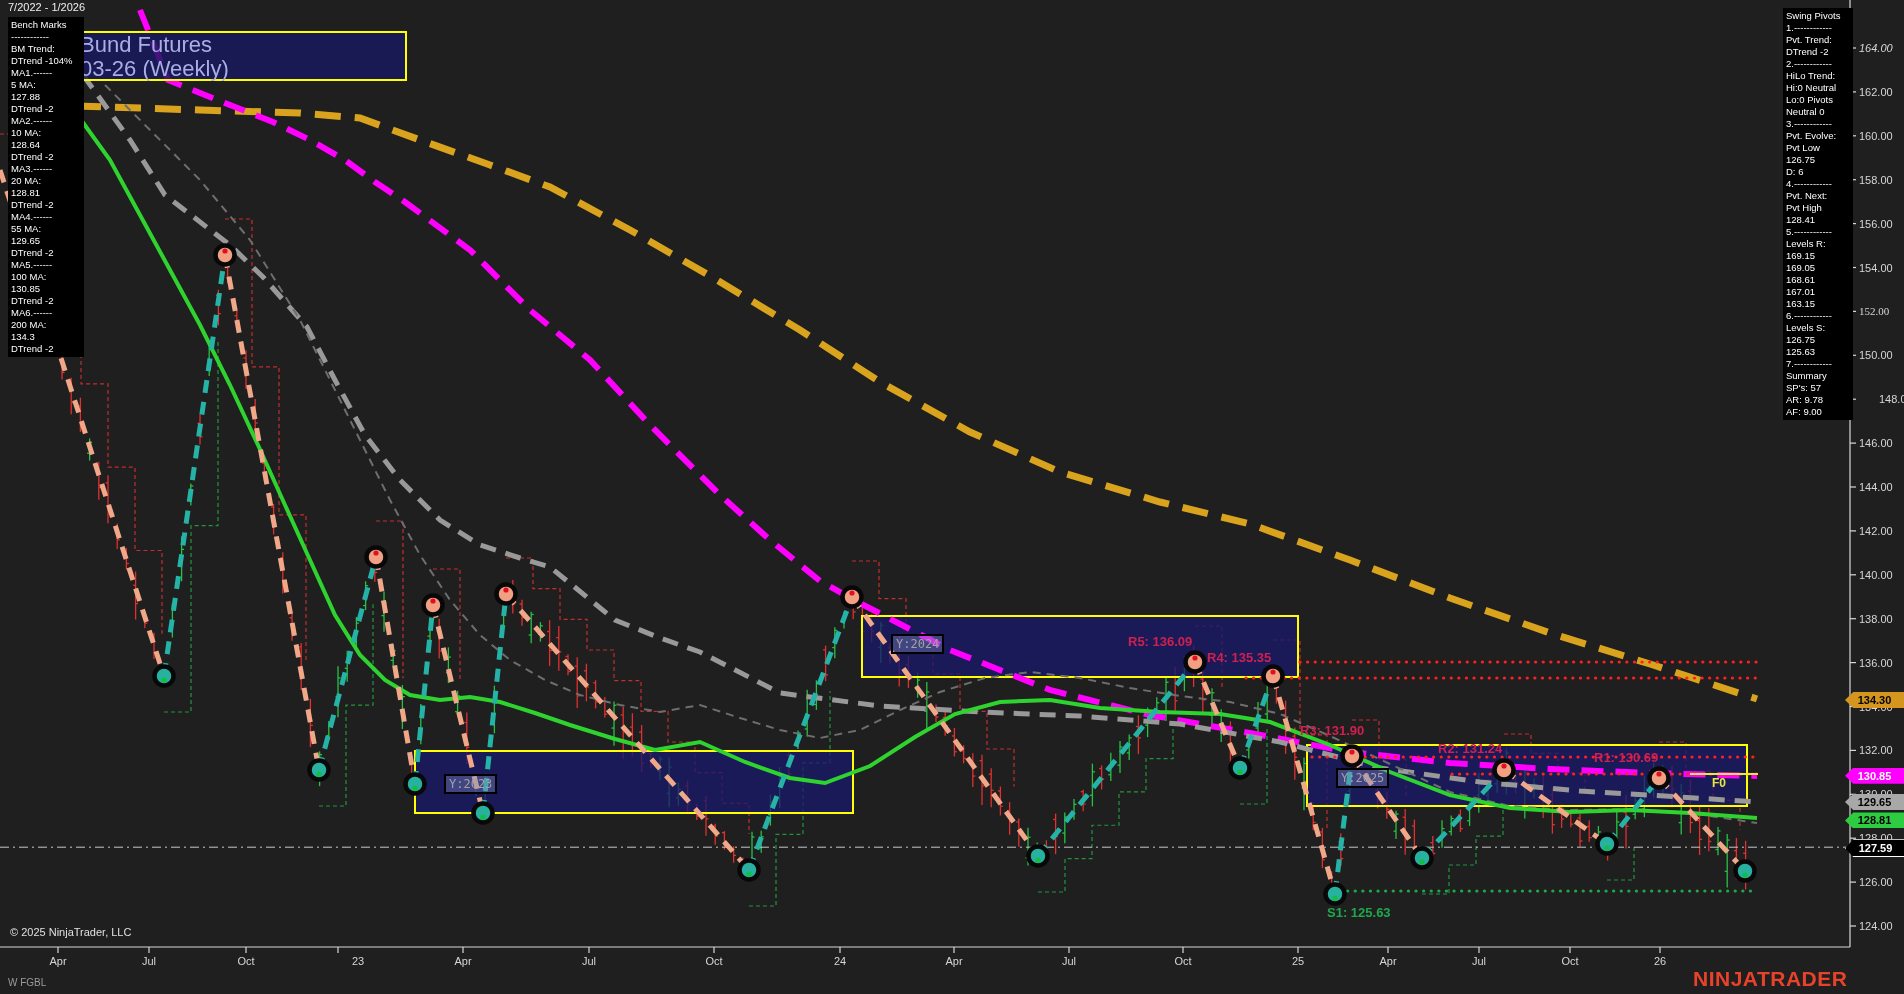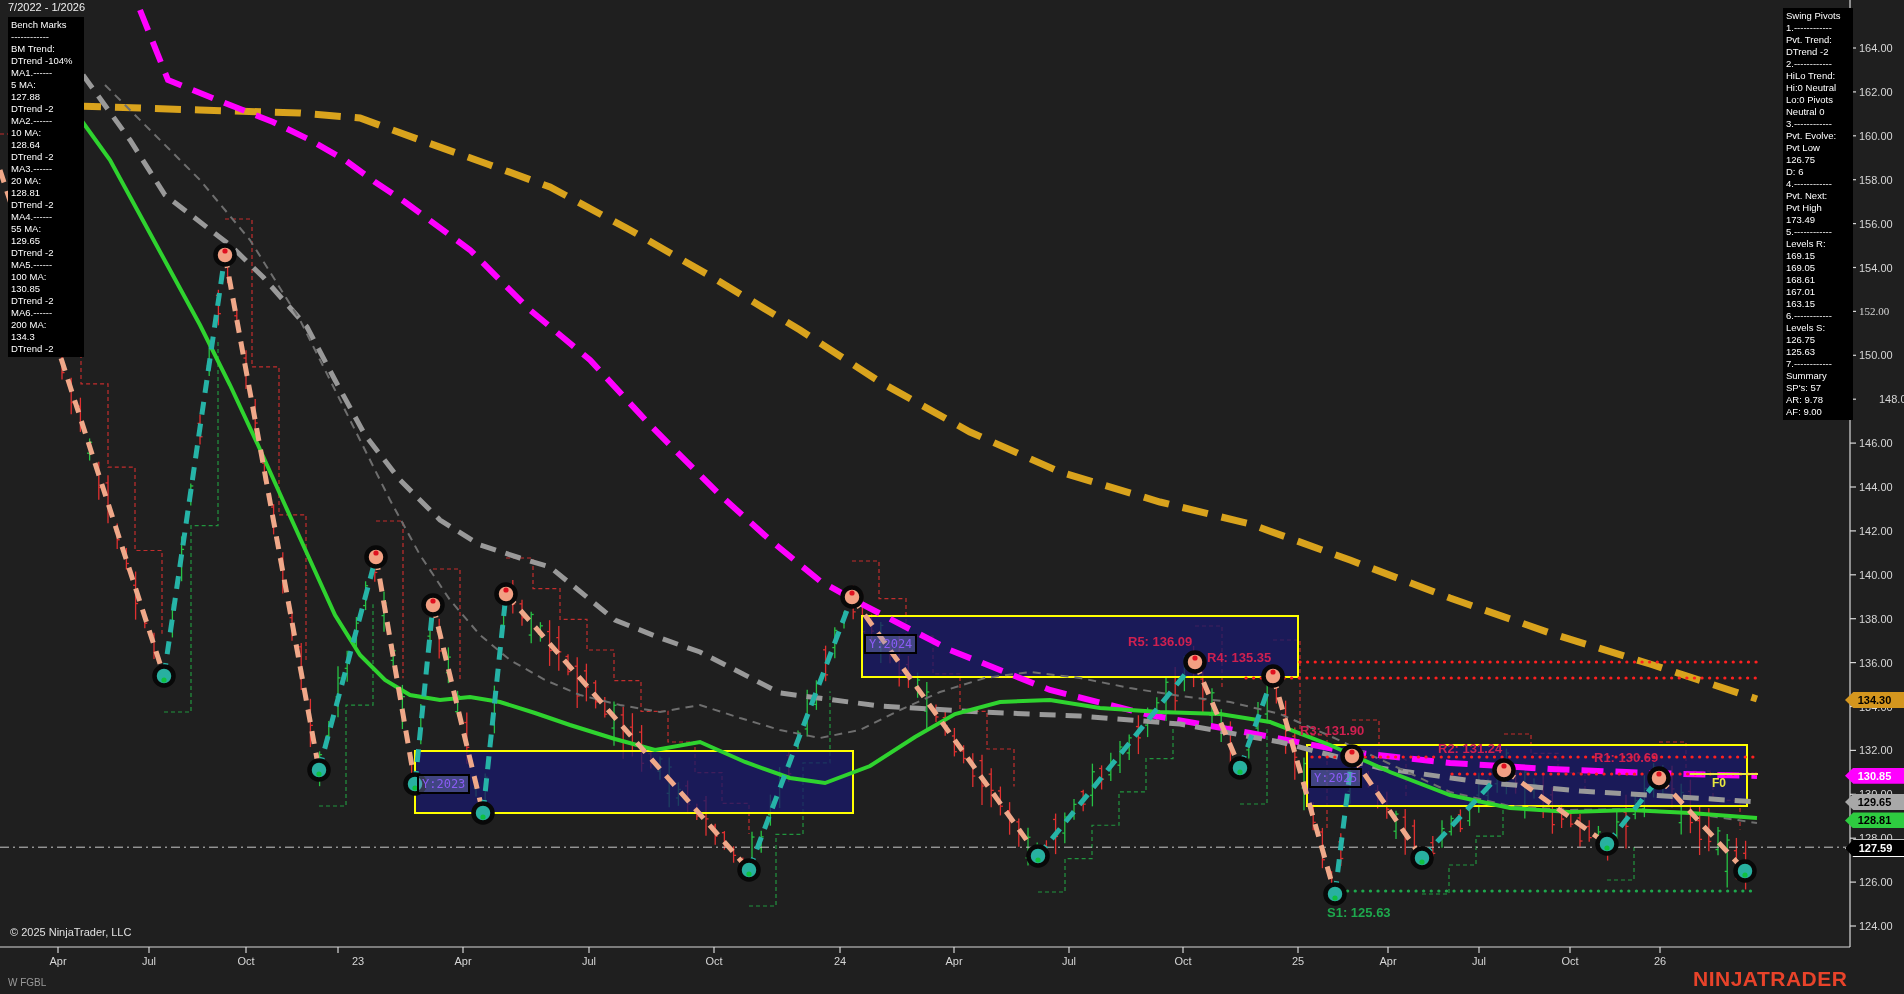--- a/index.html
+++ b/index.html
@@ -9,22 +9,22 @@
   .overlay{position:absolute;white-space:pre;}
   .panel{position:absolute;background:#000;color:#fff;font-size:9.5px;line-height:12px;
          padding:2px 3px;z-index:30;}
   .panel .pline{white-space:nowrap;}
   #date-range{left:8px;top:1px;color:#efefef;font-size:11px;z-index:31;}
   #title-box{left:10px;top:31px;width:393px;height:46px;border:2px solid #ffff00;
              background:rgba(24,24,96,0.82);z-index:20;}
   #title-text{position:absolute;left:68px;top:0px;color:#a9aee6;font-size:22px;line-height:24px;}
   .lvl-label{position:absolute;font-size:13px;font-weight:bold;z-index:15;}
   .y-label{position:absolute;font-size:12px;font-family:"DejaVu Sans Mono",monospace;
-           color:#8b5cf6;background:rgba(130,140,200,0.38);border:2px solid #000;
-           padding:0 3px;line-height:16px;z-index:16;}
+           color:#a3a3a3;background:rgba(130,140,200,0.38);border:2px solid #000;
+           padding:0 3px;line-height:16px;z-index:16;margin-left:27px;}
   .flag{position:absolute;left:1845px;width:59px;height:16px;font-size:11px;font-weight:bold;
         line-height:16px;text-align:center;z-index:18;
         clip-path:polygon(0 50%,14% 0,100% 0,100% 100%,14% 100%);}
   .ptick{position:absolute;left:1859px;color:#d6d6d6;font-size:11px;z-index:5;}
   .ttick{position:absolute;top:955px;color:#d6d6d6;font-size:11px;transform:translateX(-50%);z-index:5;}
   #copyright{left:10px;top:926px;color:#e0e0e0;font-size:11px;z-index:6;}
   #symbol{left:8px;top:977px;color:#9a9a9a;font-size:10px;z-index:6;}
   #logo{left:1693px;top:967px;color:#e8432a;font-size:21px;font-weight:bold;
         letter-spacing:0.5px;z-index:6;}
 </style>
@@ -716,20 +716,24 @@
       <line x1="954" y1="947" x2="954" y2="953" stroke="#d8d8d8" stroke-width="1.2"></line>
       <line x1="1069" y1="947" x2="1069" y2="953" stroke="#d8d8d8" stroke-width="1.2"></line>
       <line x1="1183" y1="947" x2="1183" y2="953" stroke="#d8d8d8" stroke-width="1.2"></line>
       <line x1="1298" y1="947" x2="1298" y2="953" stroke="#d8d8d8" stroke-width="1.2"></line>
       <line x1="1388" y1="947" x2="1388" y2="953" stroke="#d8d8d8" stroke-width="1.2"></line>
       <line x1="1479" y1="947" x2="1479" y2="953" stroke="#d8d8d8" stroke-width="1.2"></line>
       <line x1="1570" y1="947" x2="1570" y2="953" stroke="#d8d8d8" stroke-width="1.2"></line>
       <line x1="1660" y1="947" x2="1660" y2="953" stroke="#d8d8d8" stroke-width="1.2"></line>
     </svg>
 
+  <div id="title-box" class="overlay">
+    <div id="title-text"><span>Bund Futures</span>
+<span>03-26 (Weekly)</span></div>
+  </div>
 
   <div id="date-range" class="overlay">7/2022 - 1/2026</div>
 
   <div id="bench-panel" class="panel" style="left:8px;top:17px;width:70px;">
       <div class="pline">Bench Marks</div>
       <div class="pline">------------</div>
       <div class="pline">BM Trend:</div>
       <div class="pline">DTrend -104%</div>
       <div class="pline">MA1.------</div>
       <div class="pline">5 MA:</div>
@@ -767,21 +771,21 @@
       <div class="pline">Lo:0 Pivots</div>
       <div class="pline">Neutral 0</div>
       <div class="pline">3.------------</div>
       <div class="pline">Pvt. Evolve:</div>
       <div class="pline">Pvt Low</div>
       <div class="pline">126.75</div>
       <div class="pline">D: 6</div>
       <div class="pline">4.------------</div>
       <div class="pline">Pvt. Next:</div>
       <div class="pline">Pvt High</div>
-      <div class="pline">173.49</div>
+      <div class="pline">128.41</div>
       <div class="pline">5.------------</div>
       <div class="pline">Levels R:</div>
       <div class="pline">169.15</div>
       <div class="pline">169.05</div>
       <div class="pline">168.61</div>
       <div class="pline">167.01</div>
       <div class="pline">163.15</div>
       <div class="pline">6.------------</div>
       <div class="pline">Levels S:</div>
       <div class="pline">126.75</div>
@@ -799,21 +803,21 @@
       <div class="lvl-label" style="left: 1300px; top: 723px; color: rgb(207, 32, 80);">R3: 131.90</div>
       <div class="lvl-label" style="left: 1438px; top: 741px; color: rgb(207, 32, 80);">R2: 131.24</div>
       <div class="lvl-label" style="left: 1594px; top: 750px; color: rgb(207, 32, 80);">R1: 130.69</div>
       <div class="lvl-label" style="left: 1327px; top: 905px; color: rgb(30, 168, 77);">S1: 125.63</div>
       <div class="lvl-label" style="left: 1712px; top: 776px; color: rgb(232, 232, 64); font-size: 12px; text-align: right;">F0</div>
       <div class="y-label" style="left: 417px; top: 774px;">Y:2023</div>
       <div class="y-label" style="left: 864px; top: 634px;">Y:2024</div>
       <div class="y-label" style="left: 1309px; top: 768px;">Y:2025</div>
     </div>
   <div id="axis-layer">
-      <div class="ptick" style="top: 42px;">164.00</div>
+      <div class="ptick" style="top: 42px; font-style: italic;">164.00</div>
       <div class="ptick" style="top: 85.9px;">162.00</div>
       <div class="ptick" style="top: 129.8px;">160.00</div>
       <div class="ptick" style="top: 173.7px;">158.00</div>
       <div class="ptick" style="top: 217.6px;">156.00</div>
       <div class="ptick" style="top: 261.5px;">154.00</div>
       <div class="ptick" style="top: 305.4px; font-family: Liberation Serif, serif;">152.00</div>
       <div class="ptick" style="top: 349.3px;">150.00</div>
       <div class="ptick" style="top: 393.2px; margin-left: 20px;">148.00</div>
       <div class="ptick" style="top: 437.1px;">146.00</div>
       <div class="ptick" style="top: 481px;">144.00</div>

